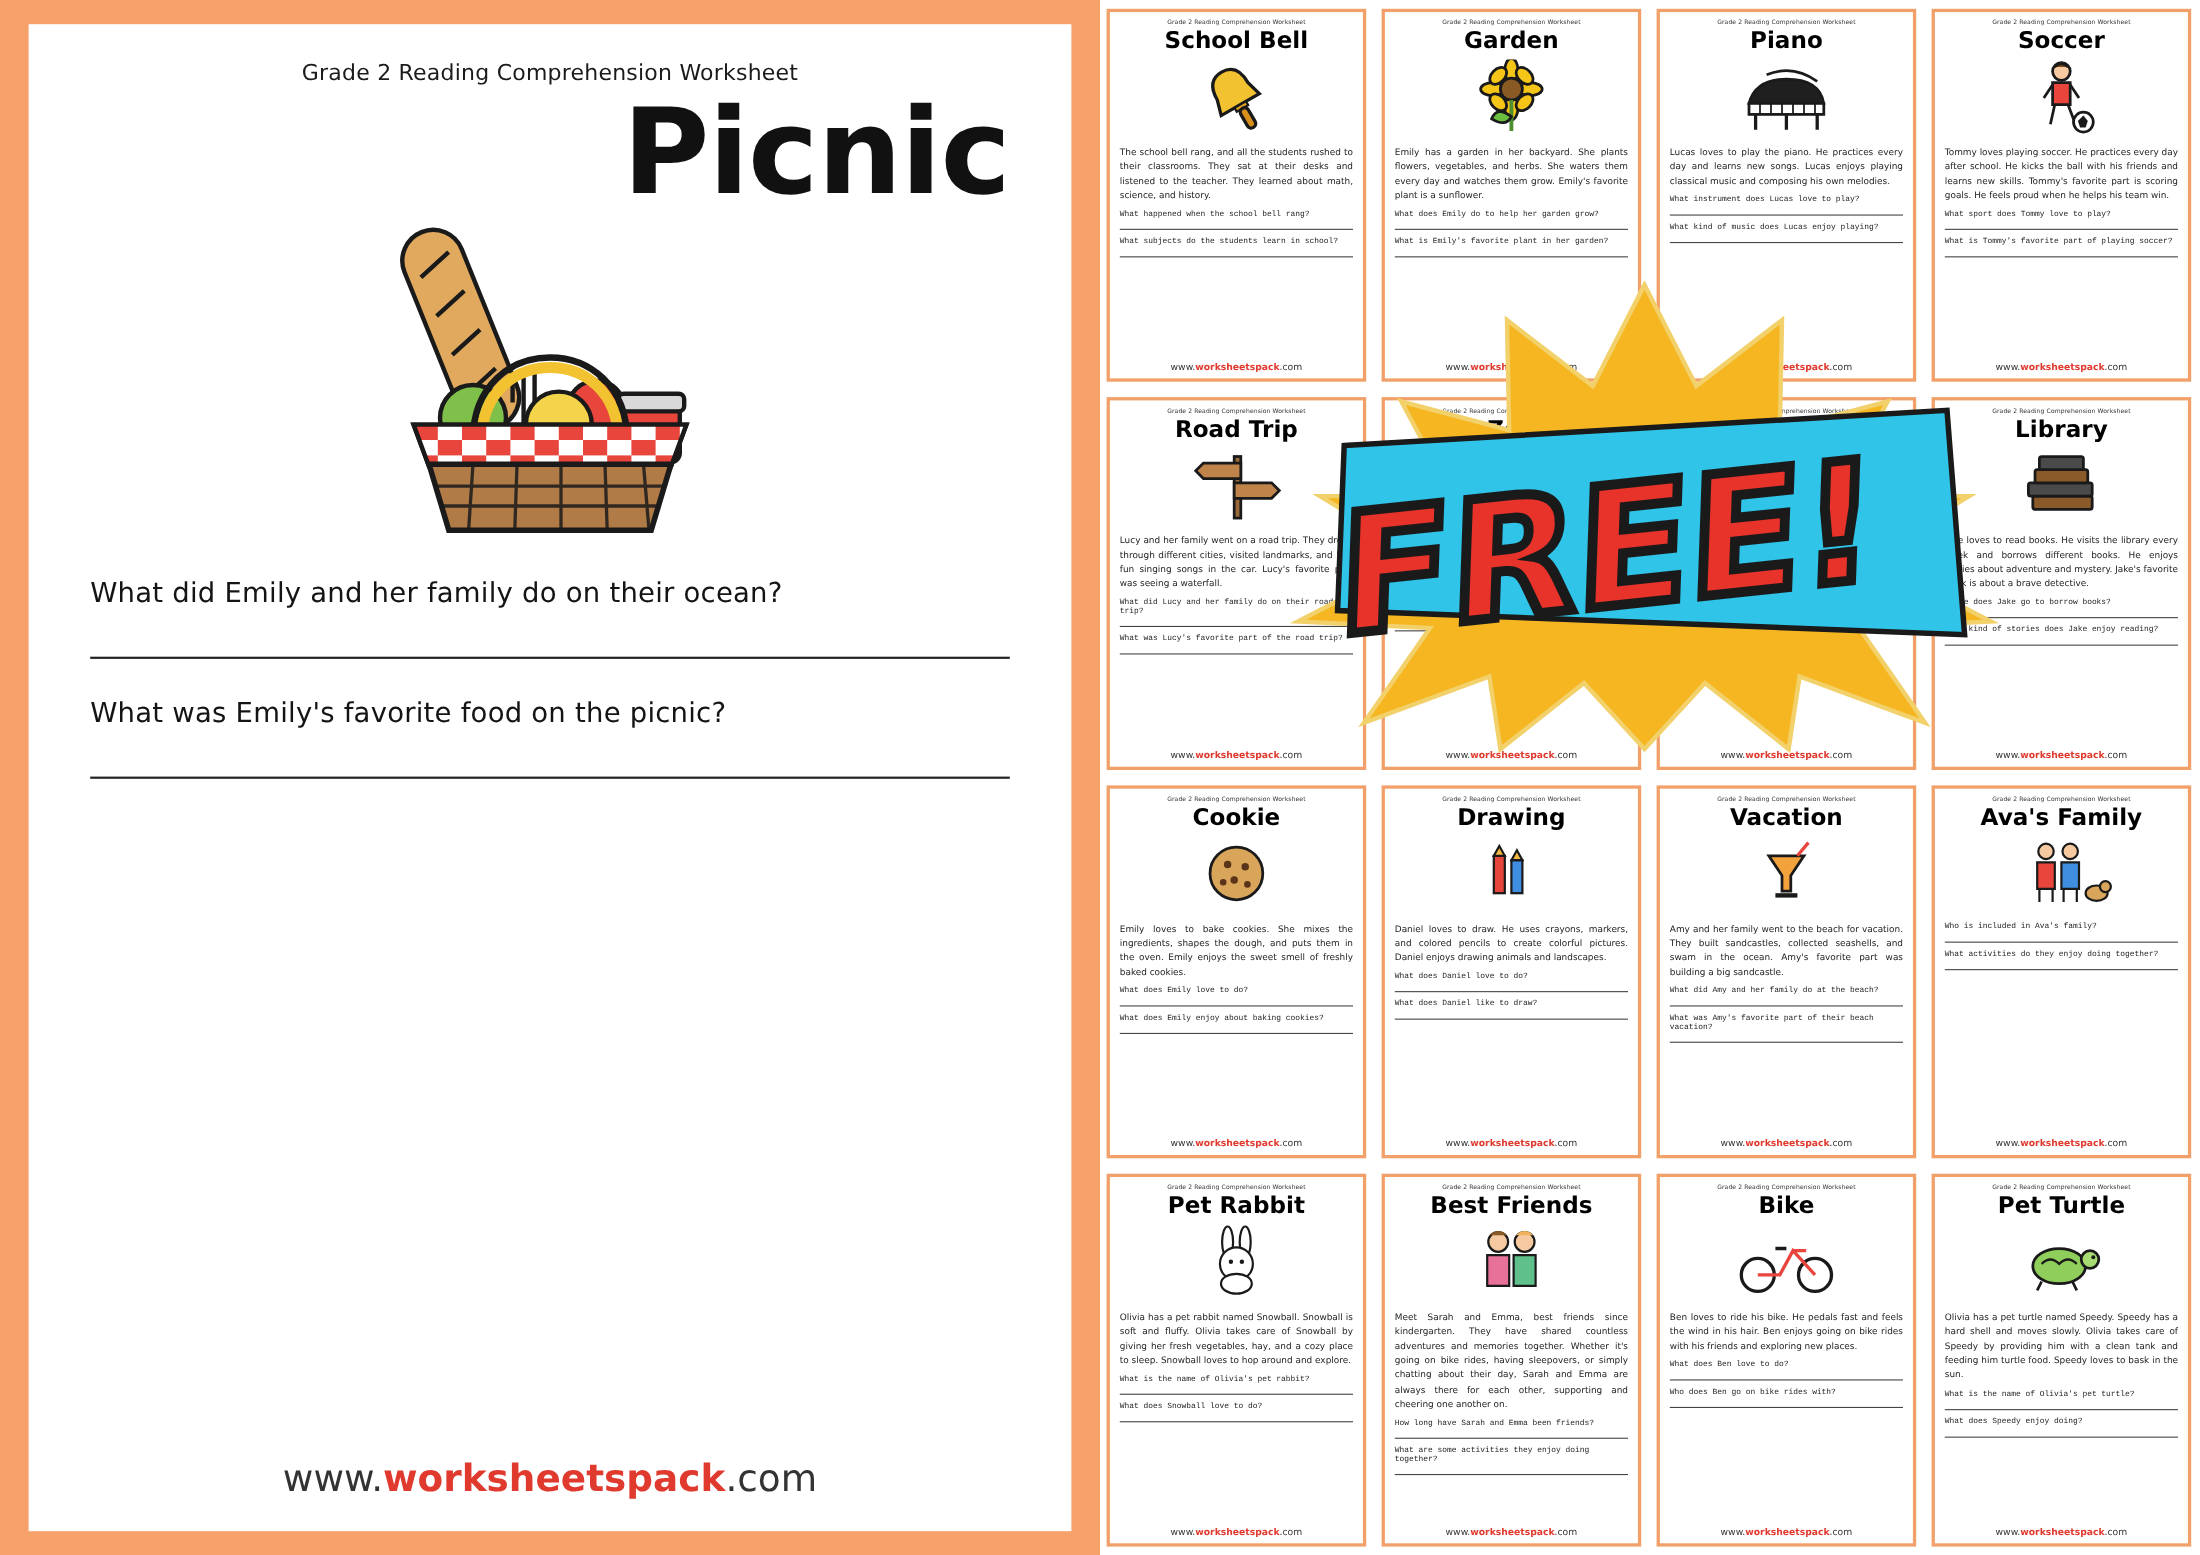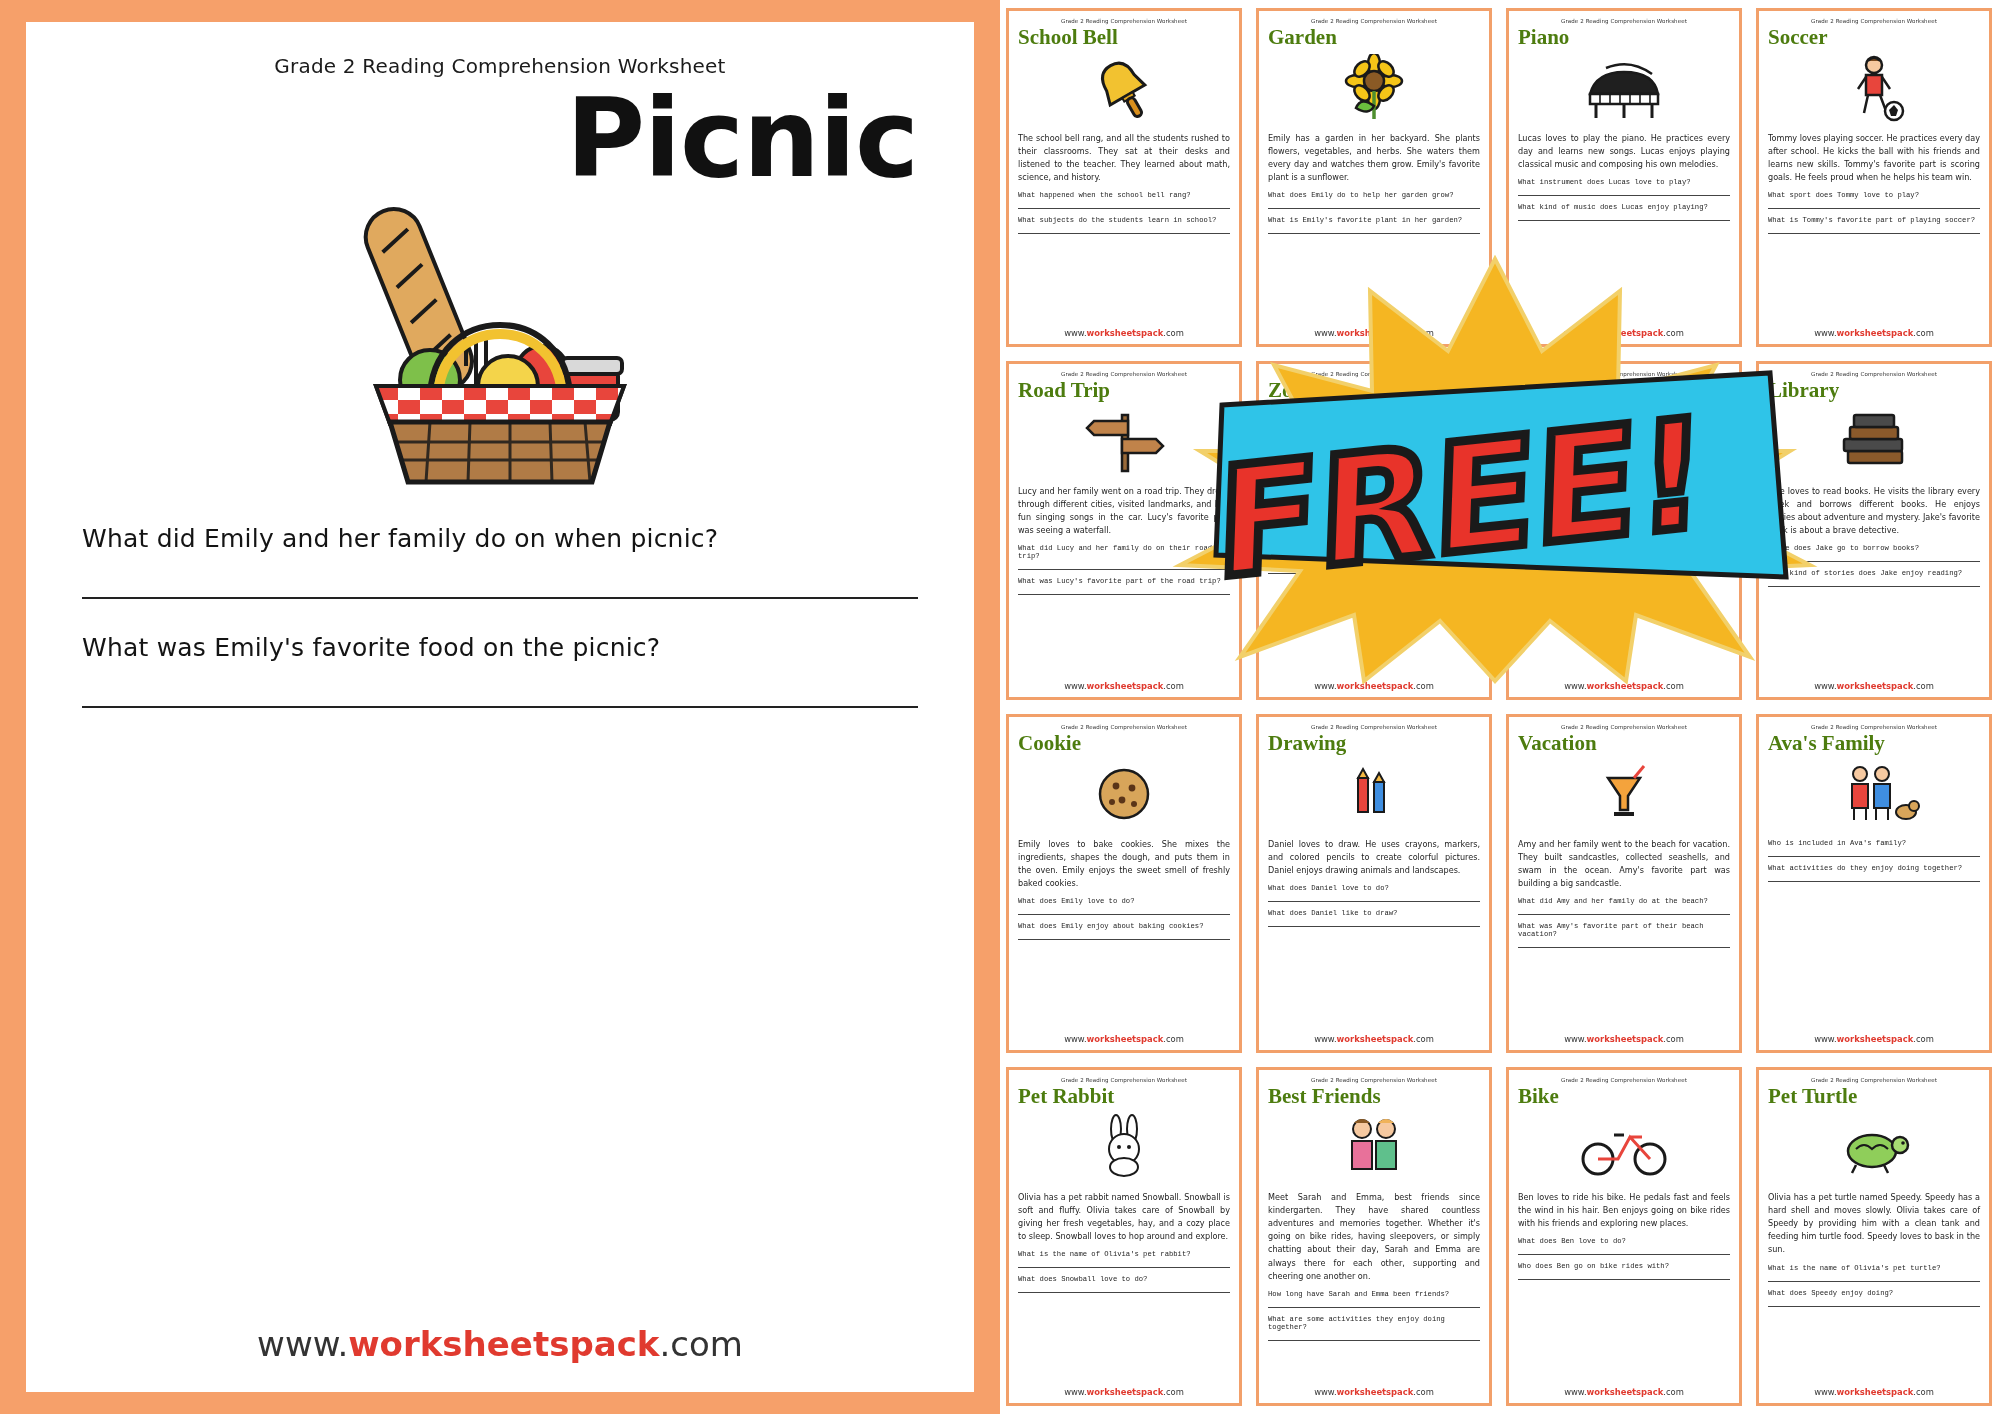--- a/index.html
+++ b/index.html
@@ -73,21 +73,21 @@
   .card{
     border:3px solid #f2a06a;
     background:#fff;
     box-sizing:border-box;
     padding:7px 9px 6px 9px;
     display:flex;flex-direction:column;
     overflow:hidden;
   }
   .card-kicker{font-size:5.5px;text-align:center;color:#333;letter-spacing:.1px;}
   .card-title{
-    font-weight:bold;font-size:21px;color:#4d7c0f;margin-top:3px;line-height:1;font-family:Liberation Serif, serif;
+    text-align:center;font-weight:bold;font-size:21px;color:#000000;margin-top:3px;line-height:1;
   }
   .card-illus{height:74px;display:flex;align-items:center;justify-content:center;margin-top:4px;}
   .card-text{
     font-size:8.1px;line-height:1.62;color:#1d1d1d;text-align:justify;margin-top:6px;
   }
   .card-q{font-size:7.2px;color:#1d1d1d;margin-top:7px;font-family:Liberation Mono, monospace;}
   .card-line{border-bottom:1px solid #444;height:7px;margin-top:2px;}
   .card-site{margin-top:auto;text-align:center;font-size:8.4px;color:#333;padding-top:4px;}
   .card-site .brand{color:#e03a2f;font-weight:bold;}
 
@@ -161,21 +161,21 @@
 
           <path d="M110 232 L330 232 L312 292 L128 292 Z" fill="#b07b46" stroke="#1a1a1a" stroke-width="5"></path>
           <g stroke="#1a1a1a" stroke-width="3" fill="none" opacity=".85">
             <path d="M116 252 L324 252 M120 270 L320 270"></path>
             <path d="M150 232 L146 292 M190 232 L188 292 M230 232 L230 292 M270 232 L272 292 M305 232 L310 292"></path>
           </g>
         </svg>
       </div>
 
 
-      <div class="q">What did Emily and her family do on when picnic?</div>
+      <div class="q">What did Emily and her family do on their ocean?</div>
       <div class="answer-line"></div>
 
       <div class="q">What was Emily's favorite food on the picnic?</div>
       <div class="answer-line"></div>
 
       <div class="site">
         <span class="www">www.</span><span class="brand">worksheetspack</span><span class="com">.com</span>
       </div>
     </div>
   </div>

